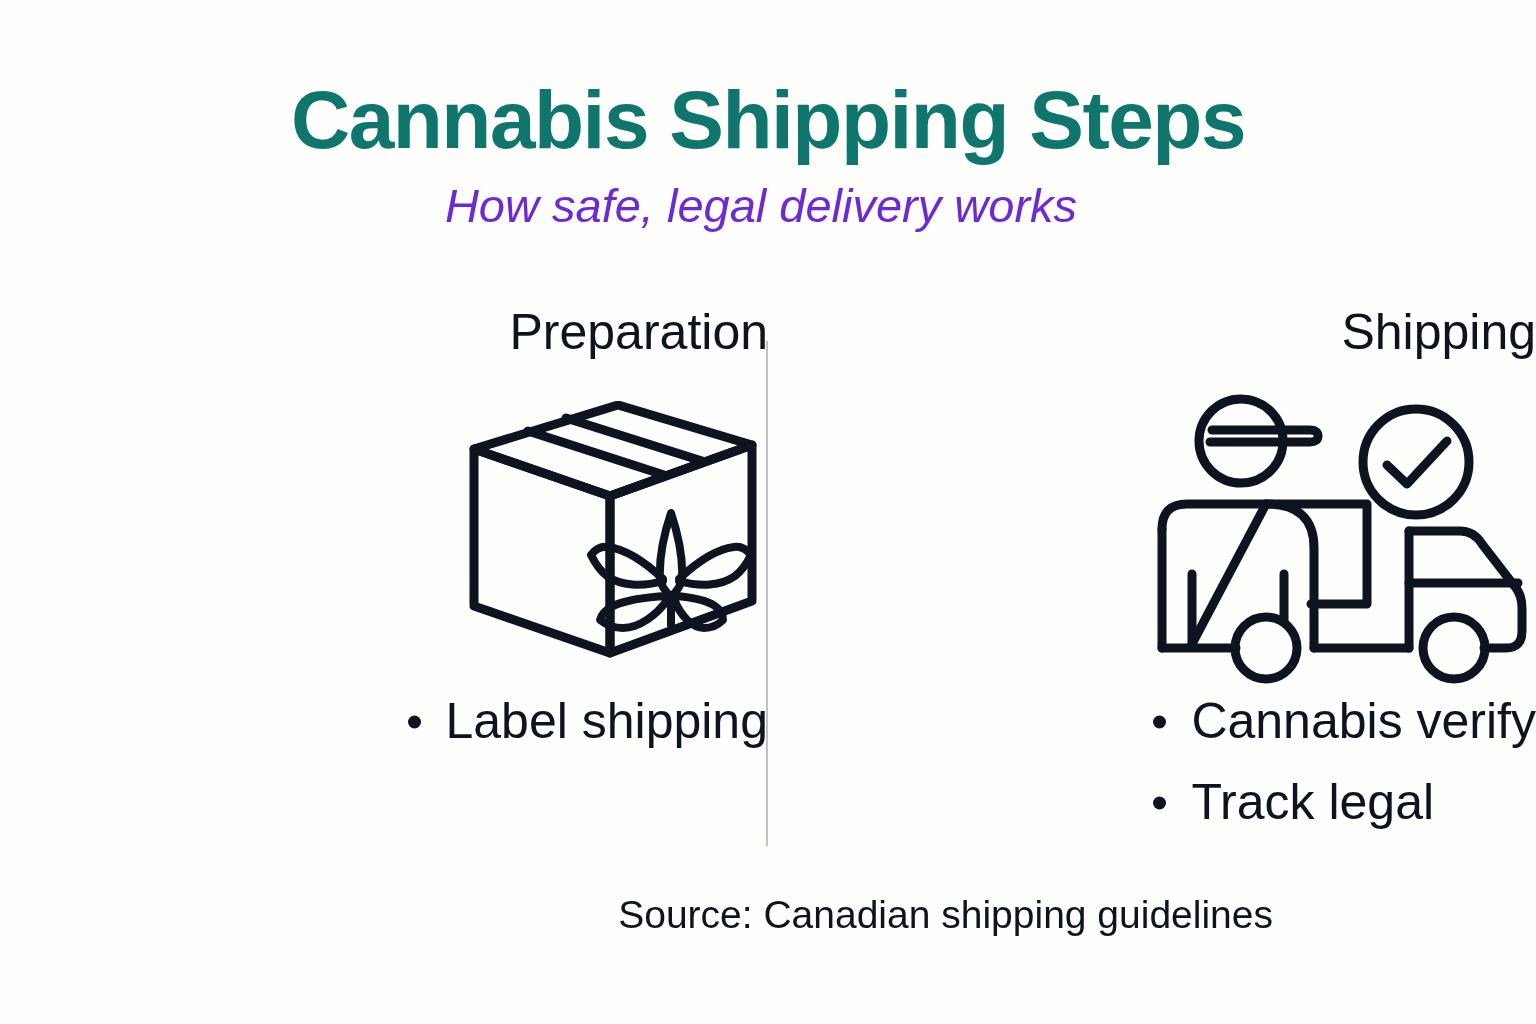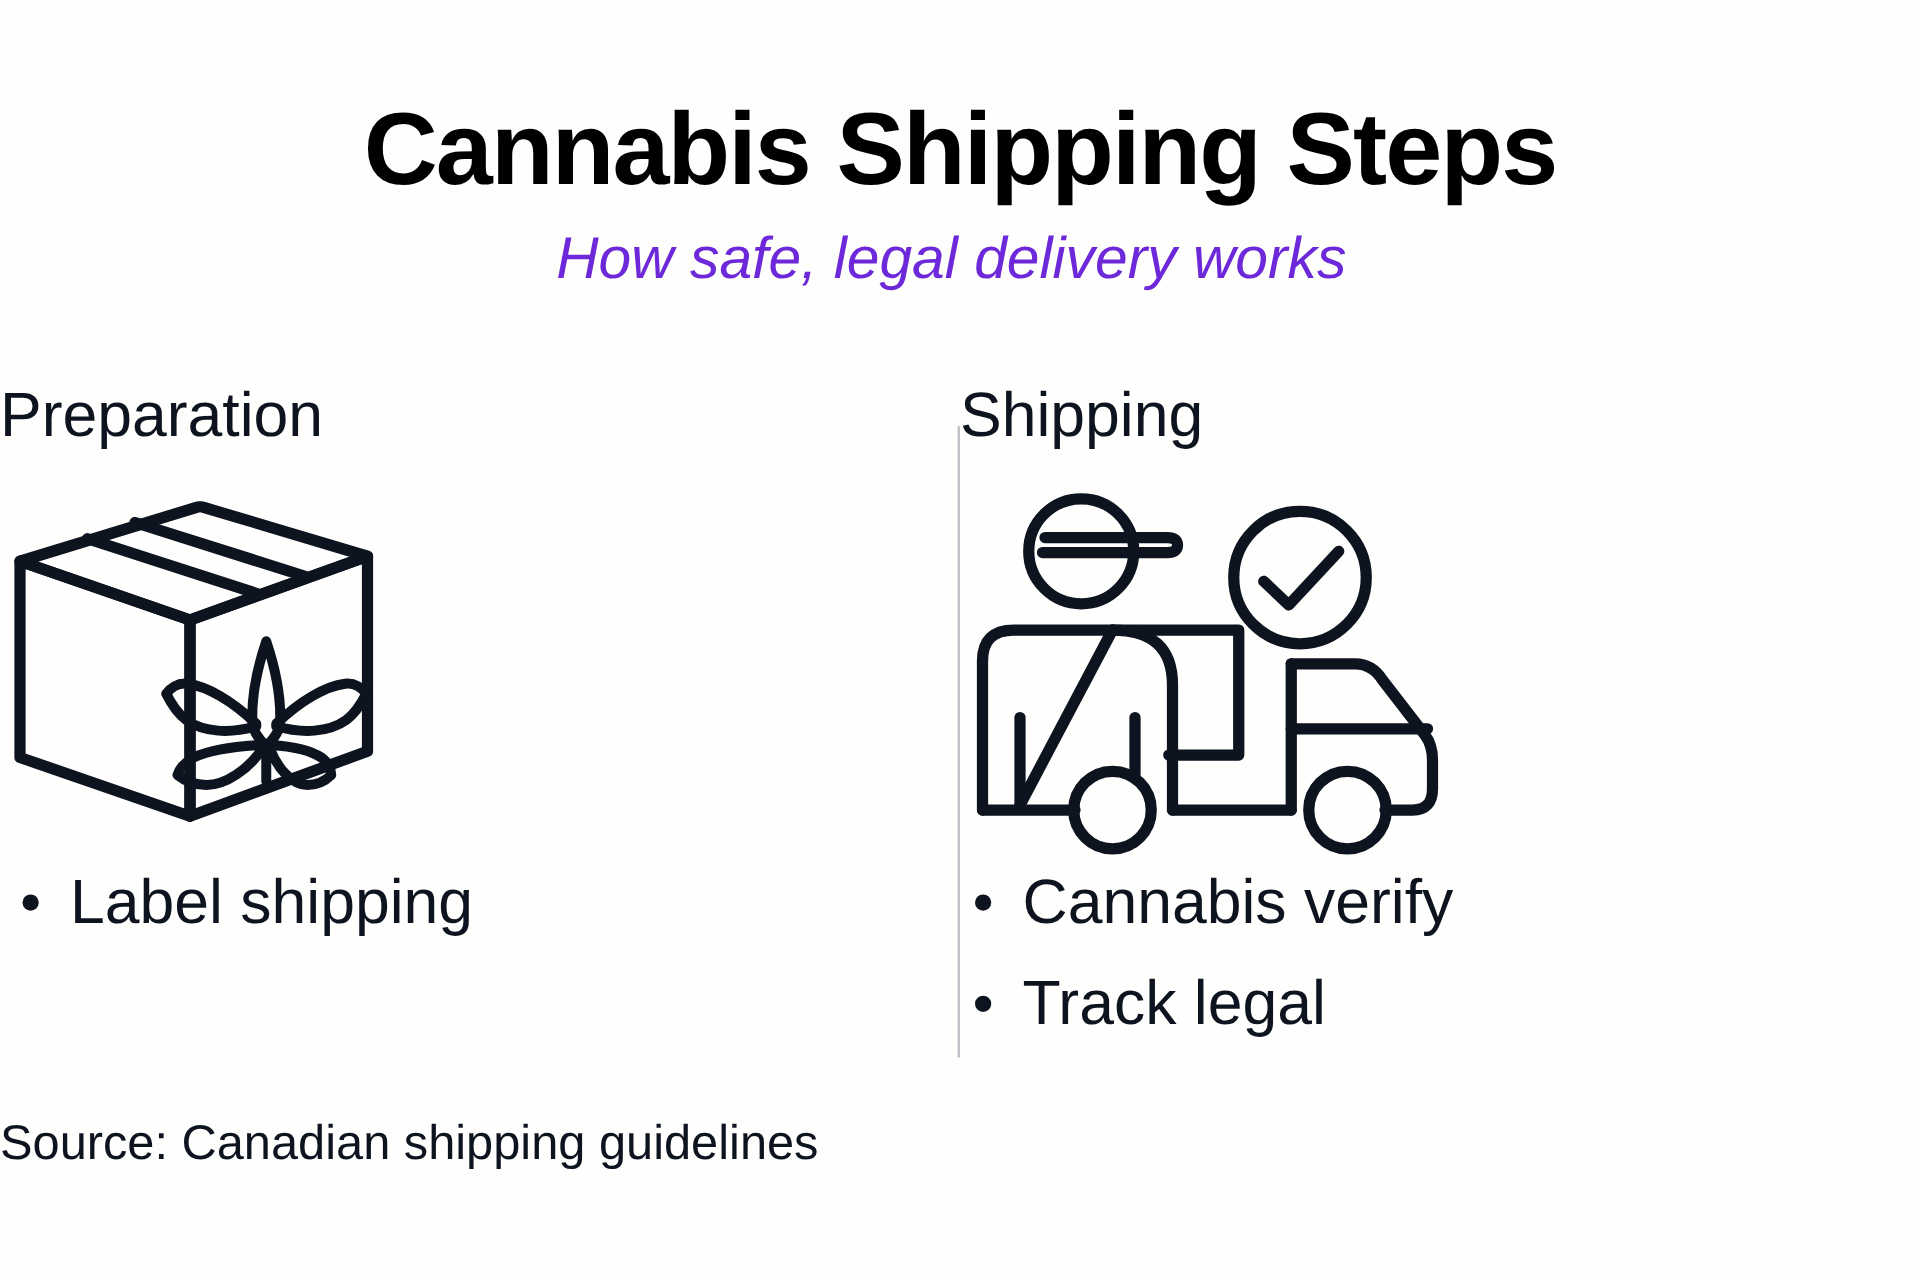--- a/index.html
+++ b/index.html
@@ -27,21 +27,21 @@
     top: 78px;
     left: 0;
     width: 1536px;
     text-align: center;
   }
   .title {
     font-size: 82px;
     font-weight: 700;
     letter-spacing: -1.5px;
     line-height: 1.02;
-    color: #000000;
+    color: #0f766e;
     margin: 0;
   }
   .subtitle {
     font-size: 47px;
     font-weight: 400;
     line-height: 1.1;
     color: #6d28d9;
     margin: 18px 14px 0 0;
     font-style: italic;
   }
@@ -52,21 +52,21 @@
     top: 305px;
     left: 0;
     width: 1536px;
     height: 560px;
     display: flex;
   }
   .column {
     flex: 1 1 50%;
     display: flex;
     flex-direction: column;
-    align-items: flex-start;
+    align-items: flex-end;
   }
   .col-heading {
     font-size: 50px;
     font-weight: 400;
     line-height: 1.1;
     color: #0d1420;
     margin: 0;
     height: 72px;
   }
   .icon-wrap {
@@ -112,21 +112,21 @@
     height: 505px;
     background: #bfc3c7;
   }
 
   
   .source {
     position: absolute;
     top: 893px;
     left: 0;
     width: 1273px;
-    text-align: left;
+    text-align: right;
     font-size: 39px;
     font-weight: 400;
     color: #0d1420;
   }
 
   svg { display: block; }
 </style>
 </head>
 <body>
 

